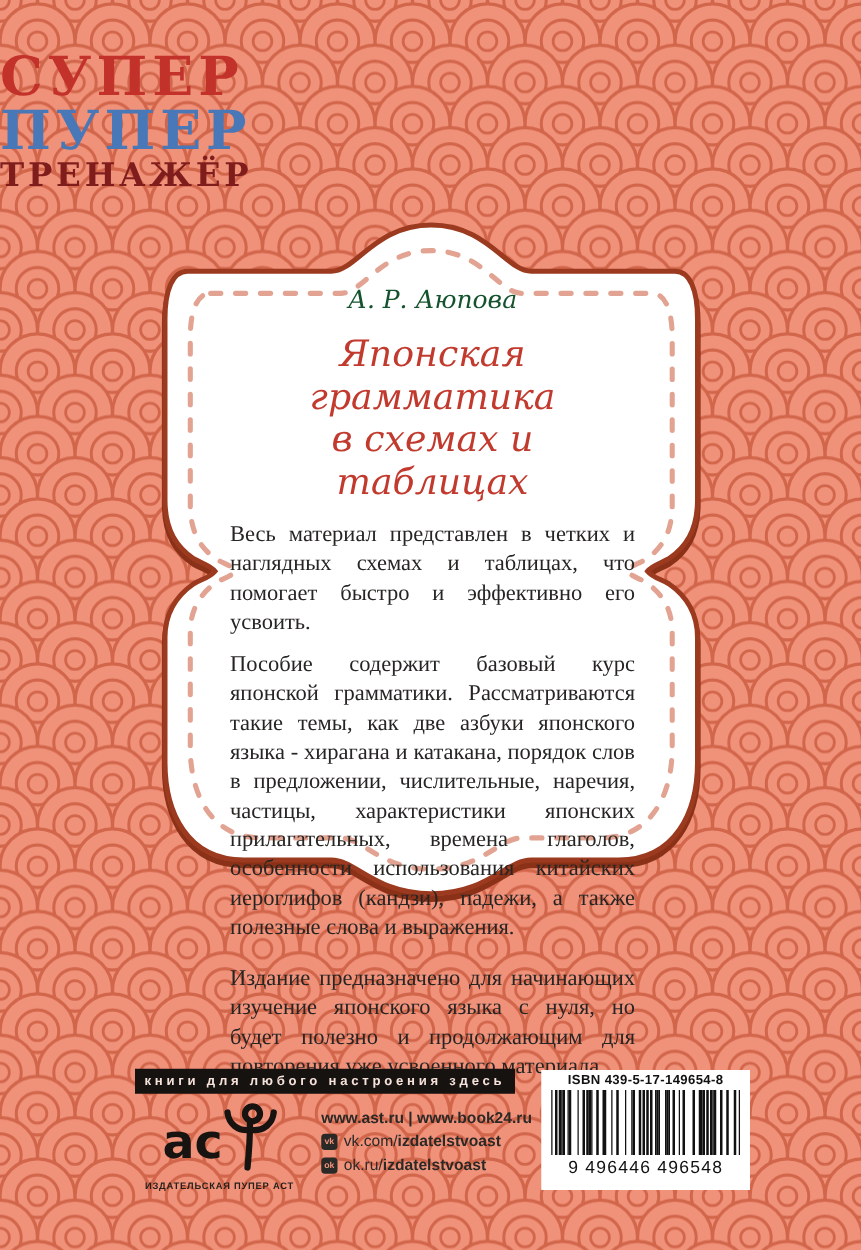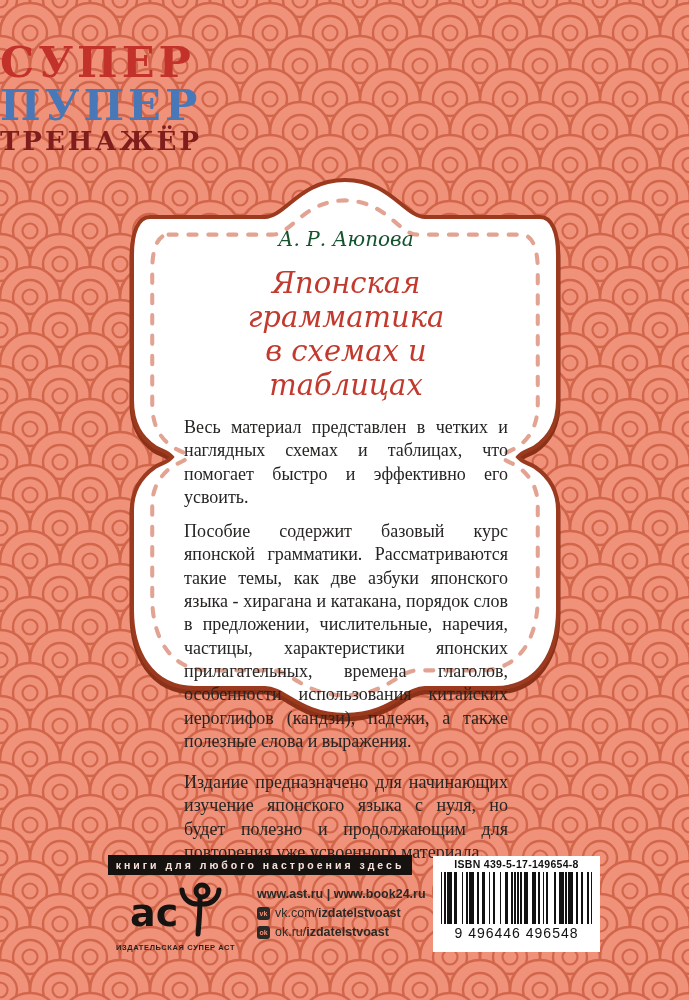--- a/index.html
+++ b/index.html
@@ -130,21 +130,21 @@
   <div class="publisher">
     <svg width="112" height="58" viewBox="0 0 112 58">
       <text x="14" y="46" font-family="DejaVu Sans, sans-serif" font-weight="bold" font-size="38" fill="#161310">ас</text>
       <g stroke="#161310" stroke-width="5" fill="none" stroke-linecap="round">
         <circle cx="86" cy="11" r="6"></circle>
         <path d="M84,18 C84,32 83,44 82,54"></path>
         <path d="M84,24 C74,25 67,19 66,10"></path>
         <path d="M85,24 C95,25 102,19 103,10"></path>
       </g>
     </svg>
-    <div class="caption">ИЗДАТЕЛЬСКАЯ СУПЕР АСТ</div>
+    <div class="caption">ИЗДАТЕЛЬСКАЯ ПУПЕР АСТ</div>
   </div>
 
   <div class="links">
     <div class="sites">www.ast.ru | www.book24.ru</div>
     <div class="row">
       <span class="badge">vk</span>
       <span><span>vk.com/</span><span class="bold">izdatelstvoast</span></span>
     </div>
     <div class="row">
       <span class="badge">ok</span>

